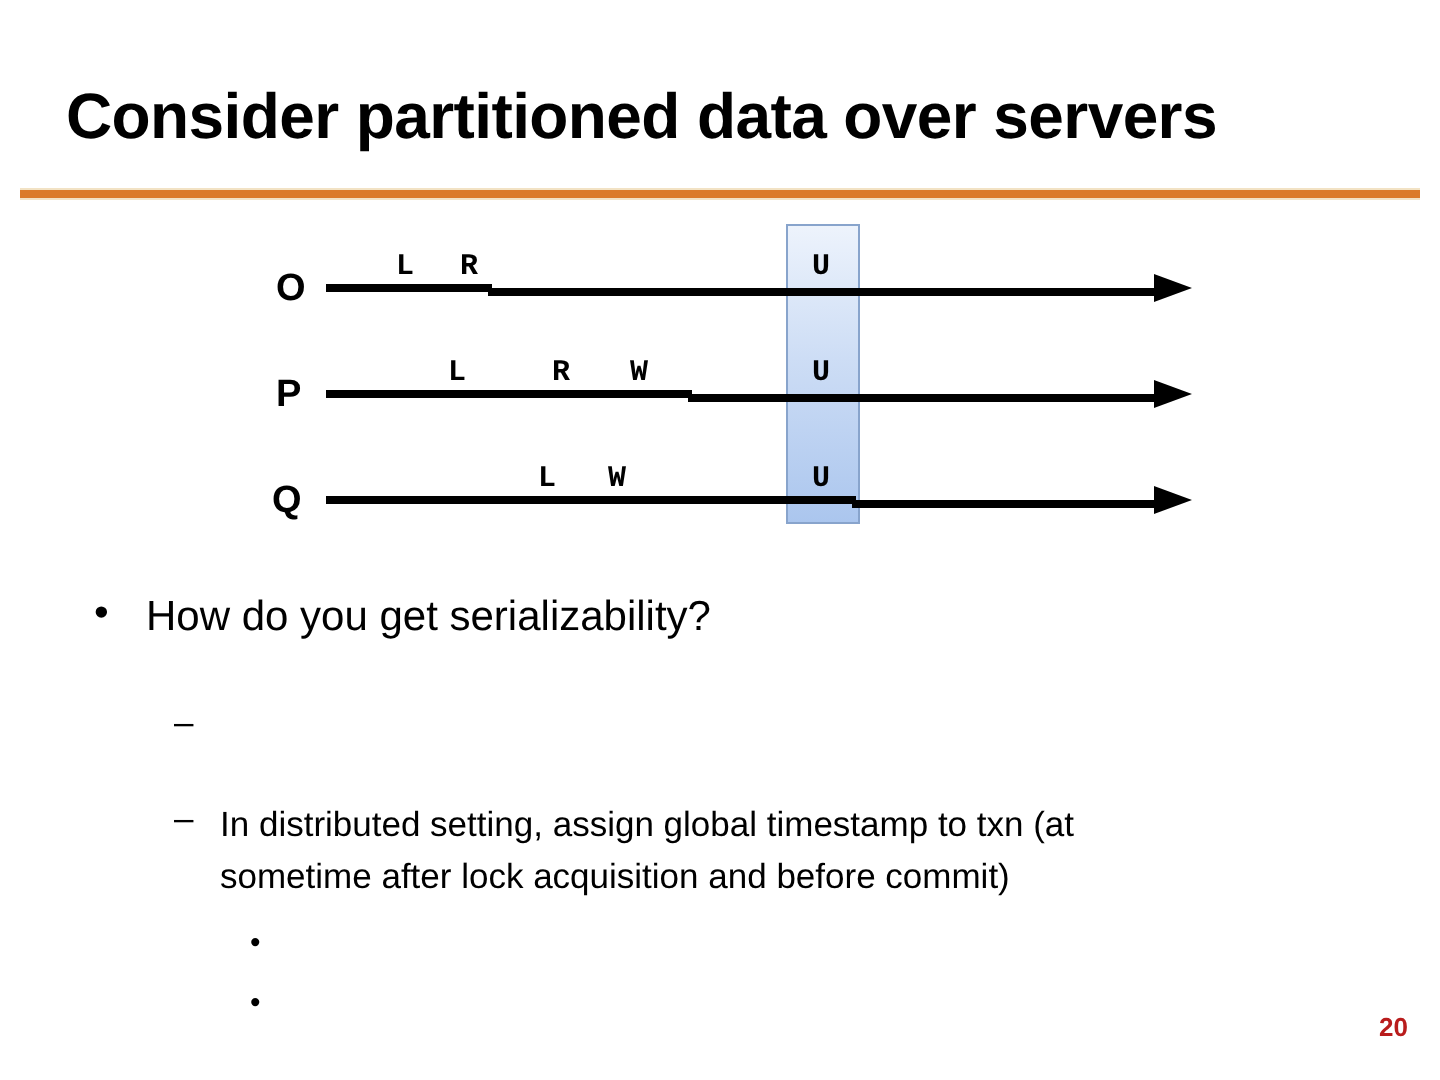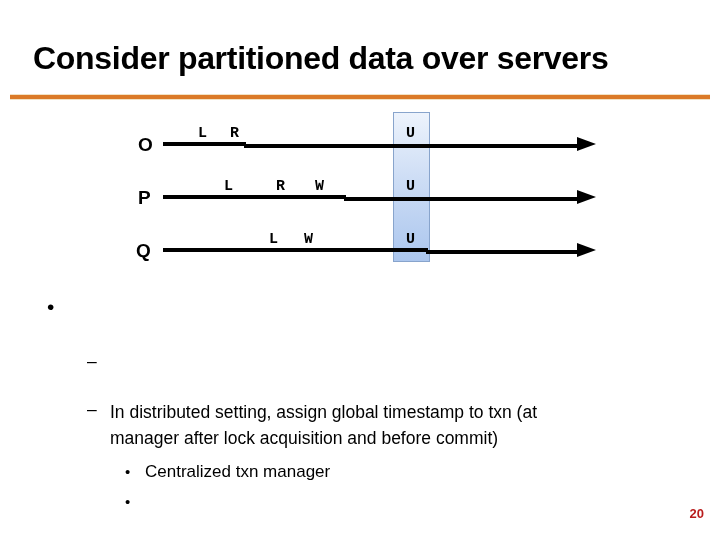--- a/index.html
+++ b/index.html
@@ -63,25 +63,25 @@
     <span class="server" style="left:136px;top:240px">Q</span>
     <div class="seg" style="left:163px;top:248px;width:265px"></div>
     <div class="seg" style="left:426px;top:250px;width:154px"></div>
     <div class="ahead" style="left:577px;top:243px"></div>
     <span class="ev" style="left:269px;top:232px">L</span>
     <span class="ev" style="left:304px;top:232px">W</span>
     <span class="ev" style="left:406px;top:232px">U</span>
   </div>
 
   <span class="marker m-main">•</span>
+  <div class="b-main">How do you get serializability?</div>
 
   <span class="marker m-dash" style="left:87px;top:351px">–</span>
 
   <span class="marker m-dash" style="left:87px;top:399px">–</span>
-  <div class="b-sub" style="left:110px;top:399px;width:478px">In distributed setting, assign global timestamp to txn (at manager after lock acquisition and before commit)</div>
+  <div class="b-sub" style="left:110px;top:399px;width:478px">In distributed setting, assign global timestamp to txn (at sometime after lock acquisition and before commit)</div>
 
   <span class="marker m-ss" style="left:125px;top:463px">•</span>
-  <div class="b-ss" style="left:145px;top:462px">Centralized txn manager</div>
 
   <span class="marker m-ss" style="left:125px;top:493px">•</span>
 
   <div class="pagenum">20</div>
 </div>
 
 </body></html>

